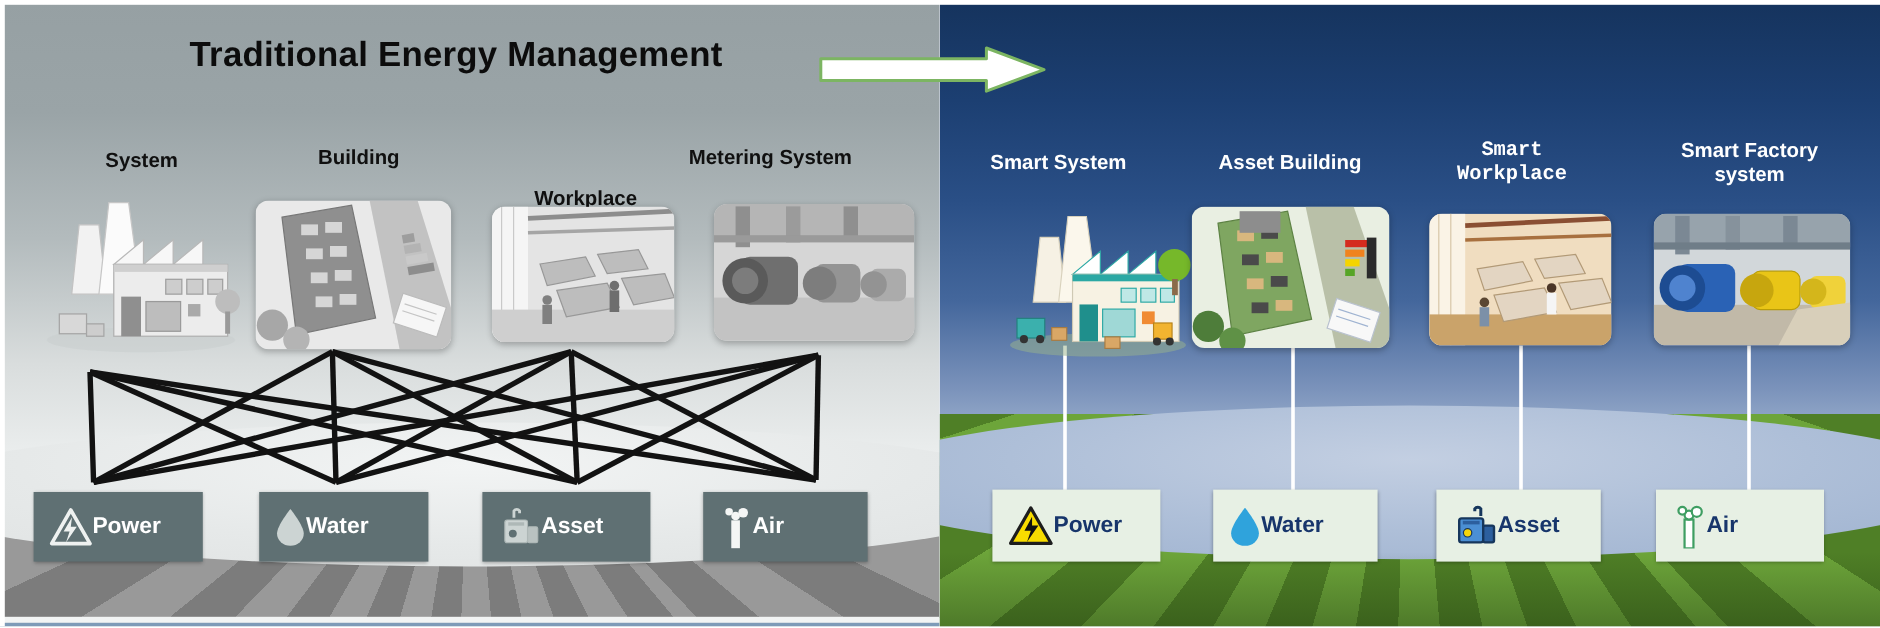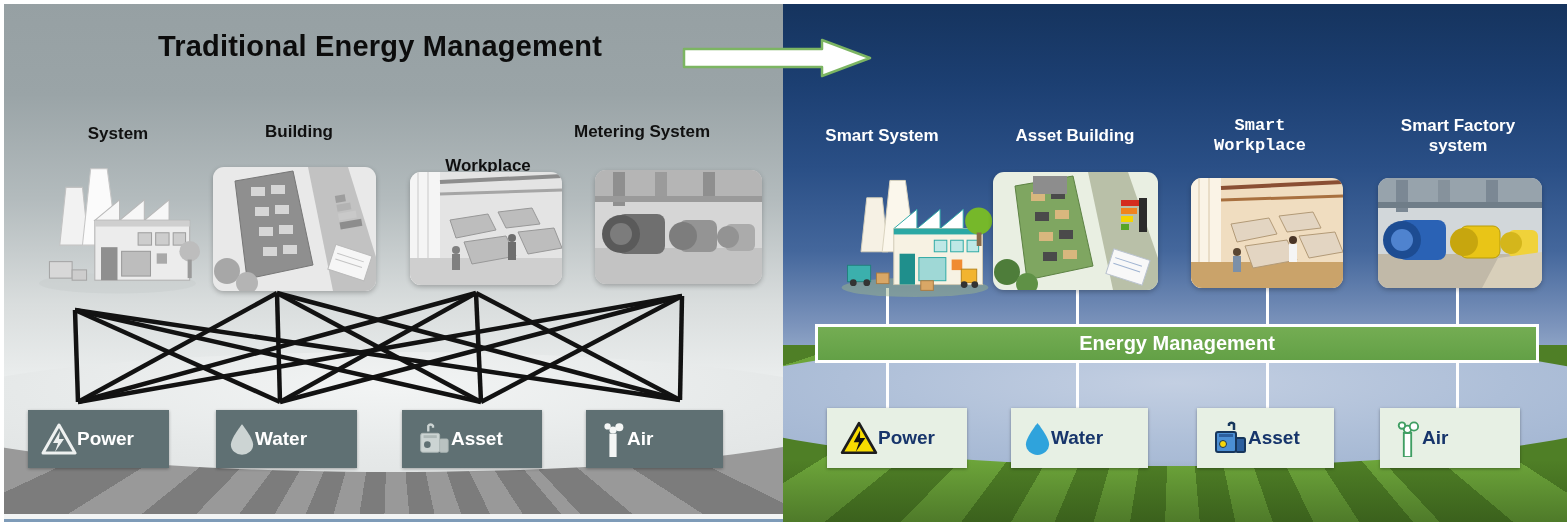--- a/index.html
+++ b/index.html
@@ -337,23 +337,20 @@
         <circle cx="24" cy="62" r="19" fill="#1d4c92"></circle>
           <circle cx="24" cy="62" r="11" fill="#4f83cf"></circle>
         <rect x="82" y="48" width="40" height="32" rx="7" fill="#e9c517" stroke="#b99d08"></rect>
           <circle cx="86" cy="64" r="14" fill="#c7a60e"></circle>
         <rect x="130" y="52" width="30" height="27" rx="6" fill="#f0d23a"></rect>
           <circle cx="133" cy="65" r="11" fill="#d4b61b"></circle>
         <polygon points="120,80 164,74 164,110 104,110" fill="#d8cfba"></polygon>
       </svg>
     </div>
 
-    <div class="energy-bar">
-      <span>Energy Management</span>
-    </div>
 
     <div class="util-box lite" style="left:44px;top:408px;width:140px;">
       <svg class="uicon" width="38" height="34" viewBox="0 0 36 32">
         <path d="M18 2 L34 30 L2 30 Z" fill="#f8dc00" stroke="#1d1d1d" stroke-width="2.5" stroke-linejoin="round"></path>
         <path d="M19 9 L13 20 h5 l-3 9 9 -13 h-5 z" fill="#111111"></path>
       </svg>
       <span>Power</span>
     </div>
     <div class="util-box lite" style="left:228px;top:408px;width:137px;">
       <svg class="uicon" width="27" height="35" viewBox="0 0 28 36">

